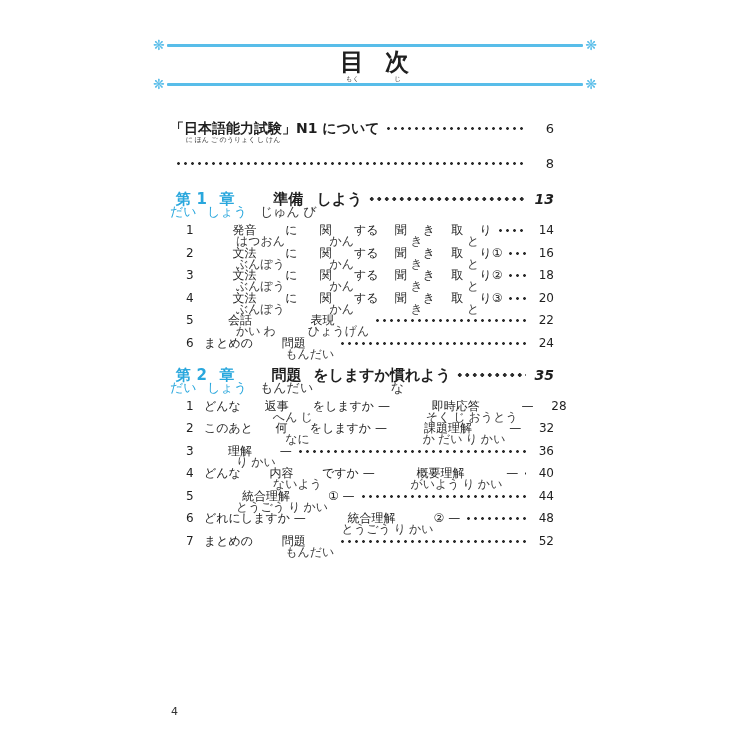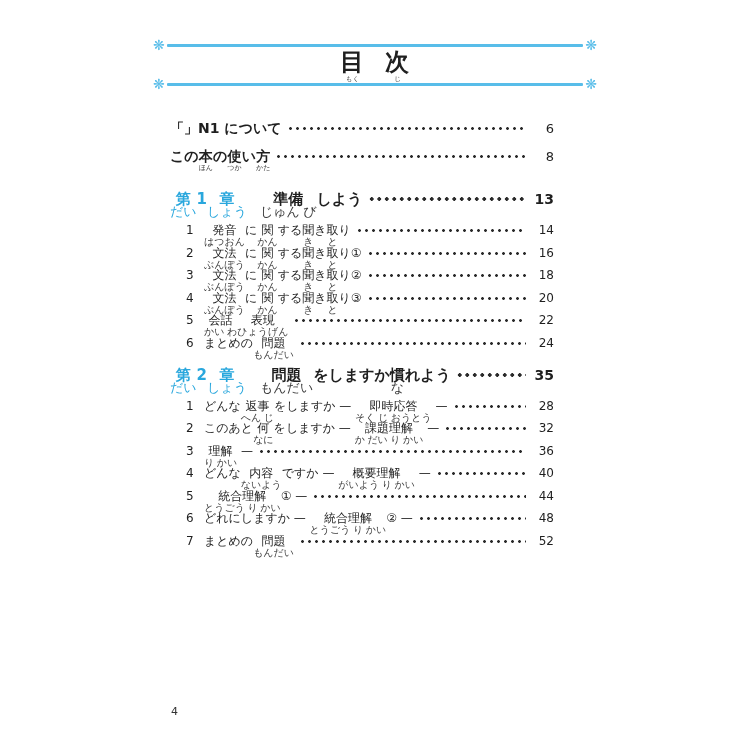--- a/index.html
+++ b/index.html
@@ -55,26 +55,26 @@
   .front-row .pagenum { font-size: 13px; line-height: 17px; }
 
   .chapter { margin-top: 18px; }
   .chapter + .chapter { margin-top: 8px; }
   .chapter-row { margin-bottom: 8px; }
   .chapter-row .base { font-size: 15px; line-height: 18px; font-weight: 700; }
   .chapter-row .rt { font-size: 13px; line-height: 7px; }
   .ch-label { margin-right: 13px; }
   .ch-label .base, .ch-label .rt { color: var(--accent, #29a7dd); }
   .chapter-row .leader { height: 18px; background: radial-gradient(circle, var(--dot-color, #2a2a2a) 1.5px, transparent 1.7px) left center / 7.5px 7.5px repeat-x; }
-  .chapter-row .pagenum { font-size: 14px; line-height: 18px; font-weight: 700; }
+  .chapter-row .pagenum { font-size: 14px; line-height: 18px; font-weight: 700; font-style: italic; }
 
   .item-row { padding-left: 16px; margin-bottom: 0.5px; }
   .item-row .num { flex: none; width: 18px; font-size: 12px; line-height: 15px; }
   .item-row .base { font-size: 12px; line-height: 15px; }
-  .item-row .rt { font-size: 10px; line-height: 7px; }
+  .item-row .rt { font-size: 12px; line-height: 7px; margin-left: 32px; }
   .item-row .leader { height: 15px; }
   .item-row .pagenum { font-size: 12px; line-height: 15px; }
 
   .folio { position: absolute; left: 171px; top: 705px; font-size: 11px; color: #333; }
 </style>
 </head>
 <body>
 
 <div class="page">
 
@@ -101,51 +101,32 @@
     </div>
   </header>
 
   <main class="toc">
   <div class="row front-row">
     <span class="text segline">
           <span class="seg">
             <span class="base">「</span>
           </span>
           <span class="seg">
+            <span class="base">日本語能力試験</span>
+            <span class="rt">に ほん ご のうりょく し けん</span>
+          </span>
+          <span class="seg">
             <span class="base">」N1 について</span>
           </span>
         </span>
     <span class="leader"></span>
     <span class="pagenum">6</span>
   </div>
 
   <div class="row front-row">
-    <span class="text segline">
-          <span class="seg">
-            <span class="base">この</span>
-          </span>
-          <span class="seg">
-            <span class="base">本</span>
-            <span class="rt">ほん</span>
-          </span>
-          <span class="seg">
-            <span class="base">の</span>
-          </span>
-          <span class="seg">
-            <span class="base">使</span>
-            <span class="rt">つか</span>
-          </span>
-          <span class="seg">
-            <span class="base">い</span>
-          </span>
-          <span class="seg">
-            <span class="base">方</span>
-            <span class="rt">かた</span>
-          </span>
-        </span>
     <span class="leader"></span>
     <span class="pagenum">8</span>
   </div>
 
   <section class="chapter">
     <div class="row chapter-row">
       <span class="ch-label segline">
             <span class="seg">
               <span class="base">第</span>
               <span class="rt">だい</span>

